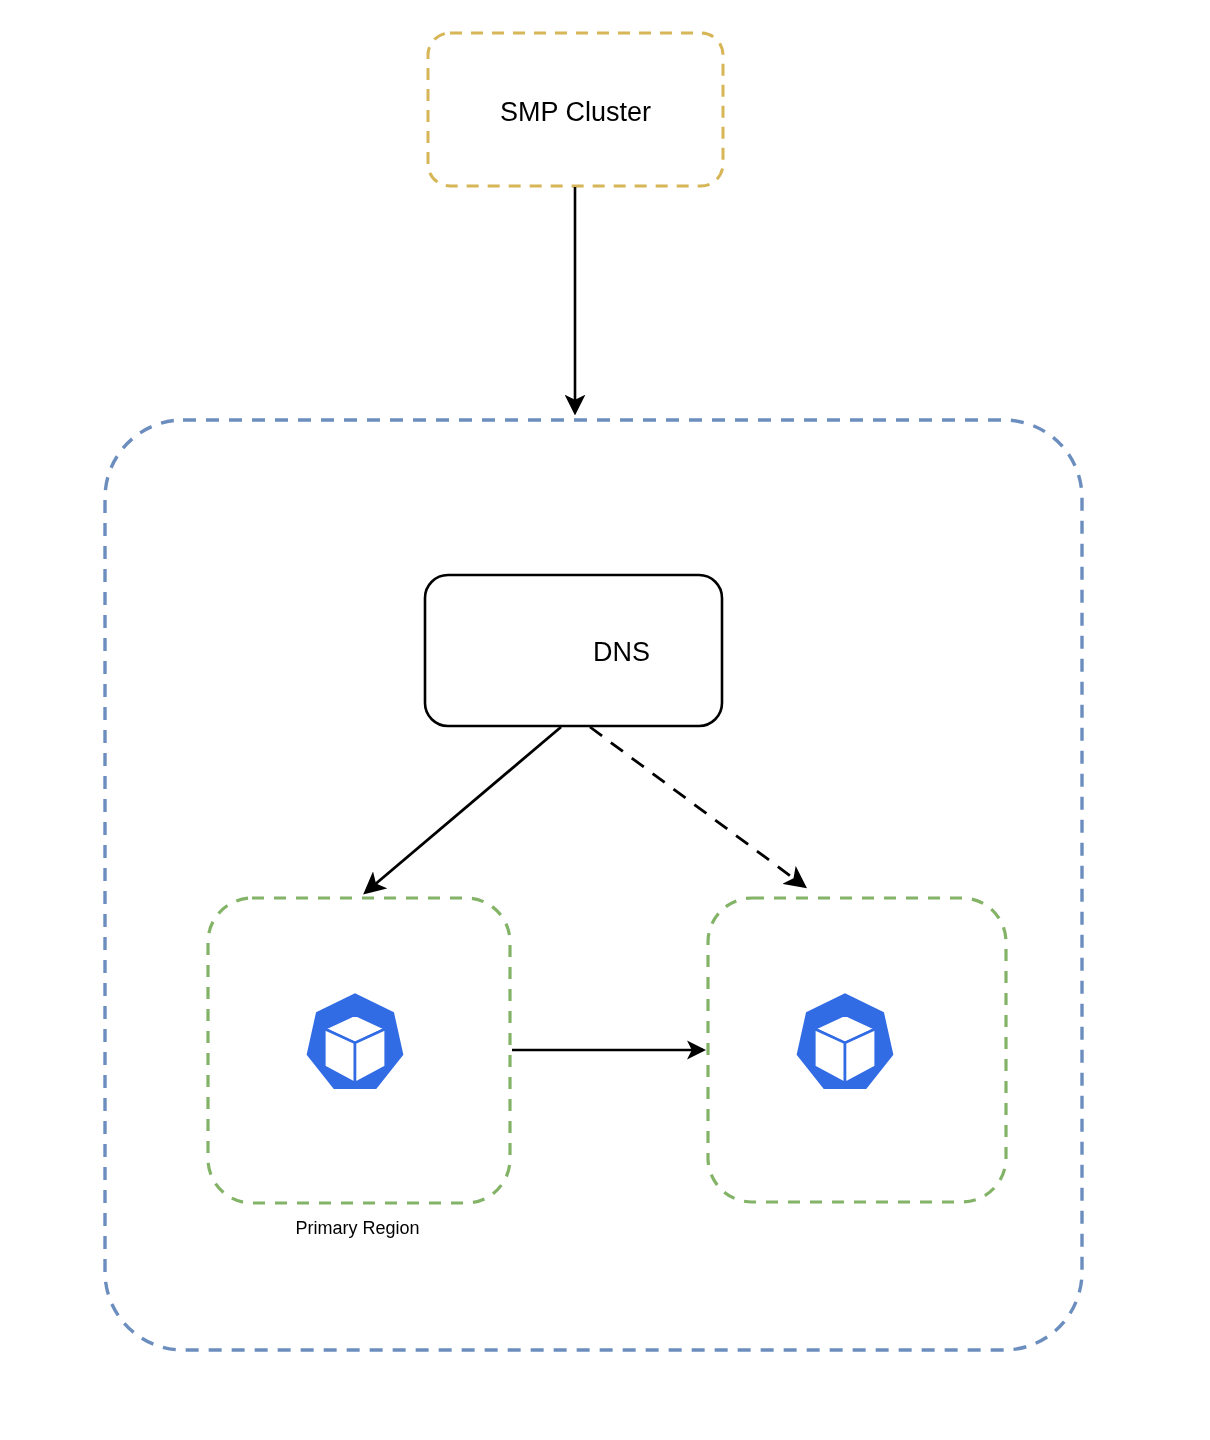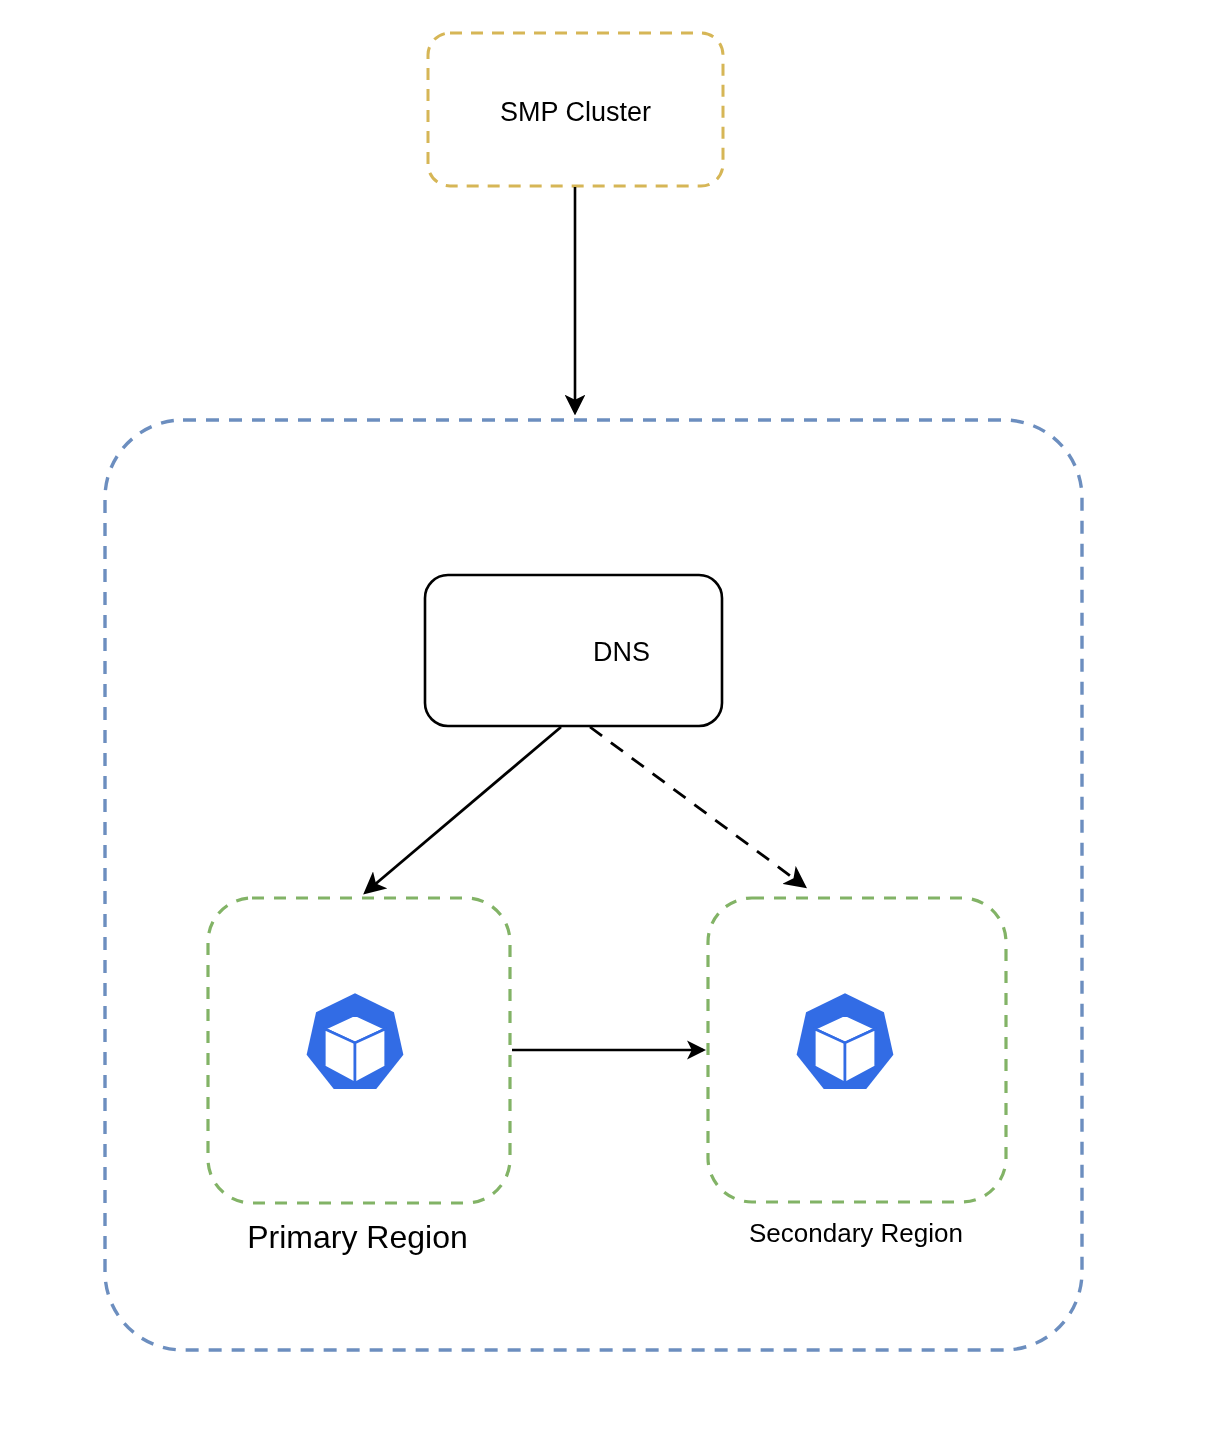--- a/index.html
+++ b/index.html
@@ -43,21 +43,21 @@
     left: 425px;
     top: 636px;
     width: 297px;
     font-size: 27px;
     padding-left: 48px;
   }
   .label-primary {
     left: 205px;
     top: 1218px;
     width: 305px;
-    font-size: 32px;
+    font-size: 18px;
   }
   .label-secondary {
     left: 705px;
     top: 1218px;
     width: 302px;
     font-size: 26px;
   }
   .k8s-logo {
     position: absolute;
     width: 118px;
@@ -119,15 +119,14 @@
       <polygon points="76,32 76,64 50,78 50,44" fill="#ffffff" stroke="#326ce5" stroke-width="2.2" stroke-linejoin="round"></polygon>
     </svg>
   </div>
 
   <div class="node-label label-smp">SMP Cluster</div>
 
   <div class="node-label label-dns">DNS</div>
 
   <div class="node-label label-primary">Primary Region</div>
 
-  <div class="node-label label-secondary">Secondary Region</div>
 
 </div>
 
 </body></html>

